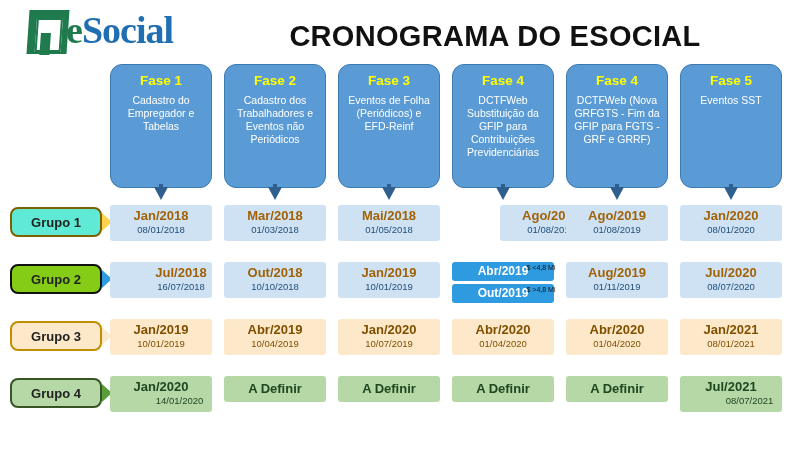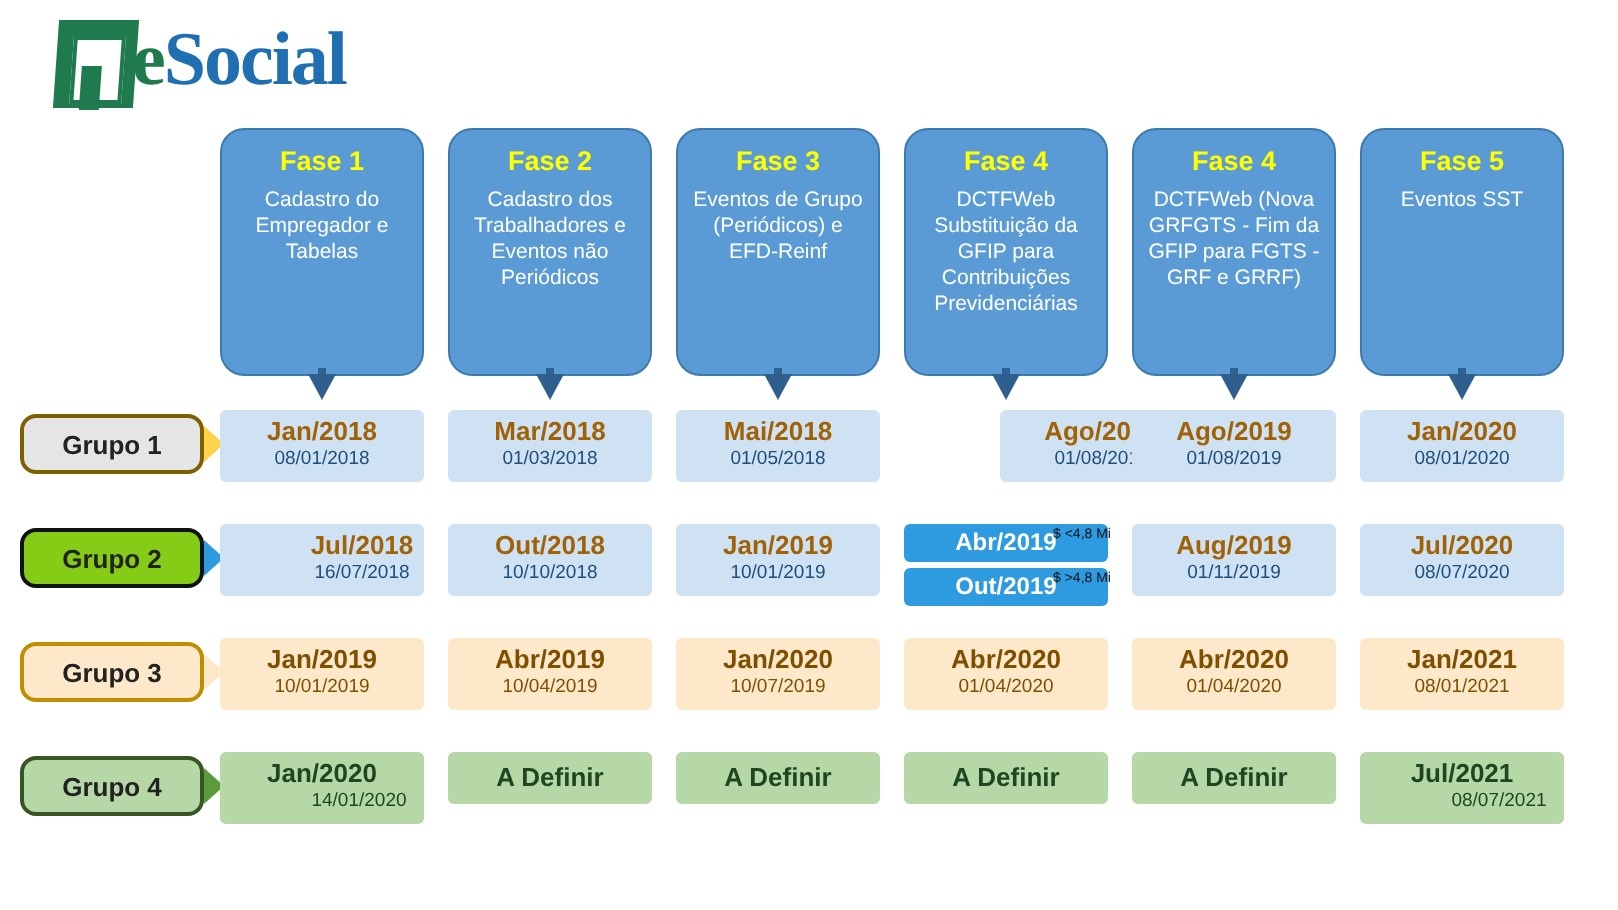--- a/index.html
+++ b/index.html
@@ -187,38 +187,39 @@
 
 <div id="header">
   <div id="logo">
     <div id="logo-mark">
       <div id="logo-mark-inner">
         <div id="logo-mark-bar"></div>
       </div>
     </div>
     <div id="logo-text"><span class="e">e</span><span>Social</span></div>
   </div>
+  <div id="title">CRONOGRAMA DO ESOCIAL</div>
 </div>
 
 <div id="phases-layer">
     <div class="phase" style="left: 110px;">
       <div class="ph-title">Fase 1</div>
       <div class="ph-desc">Cadastro do Empregador e Tabelas</div>
       <div class="ph-stem"></div>
       <div class="ph-arrow"></div>
     </div>
     <div class="phase" style="left: 224px;">
       <div class="ph-title">Fase 2</div>
       <div class="ph-desc">Cadastro dos Trabalhadores e Eventos não Periódicos</div>
       <div class="ph-stem"></div>
       <div class="ph-arrow"></div>
     </div>
     <div class="phase" style="left: 338px;">
       <div class="ph-title">Fase 3</div>
-      <div class="ph-desc">Eventos de Grupo (Periódicos) e EFD-Reinf</div>
+      <div class="ph-desc">Eventos de Folha (Periódicos) e EFD-Reinf</div>
       <div class="ph-stem"></div>
       <div class="ph-arrow"></div>
     </div>
     <div class="phase" style="left: 452px;">
       <div class="ph-title">Fase 4</div>
       <div class="ph-desc">DCTFWeb Substituição da GFIP para Contribuições Previdenciárias</div>
       <div class="ph-stem"></div>
       <div class="ph-arrow"></div>
     </div>
     <div class="phase" style="left: 566px;">
@@ -229,21 +230,21 @@
     </div>
     <div class="phase" style="left: 680px;">
       <div class="ph-title">Fase 5</div>
       <div class="ph-desc">Eventos SST</div>
       <div class="ph-stem"></div>
       <div class="ph-arrow"></div>
     </div>
   </div>
 
 <div id="rows-layer">
-    <div class="group" style="top: 207px; background: #e5e5e5; border: 2px solid rgb(127, 96, 0);">Grupo 1</div>
+    <div class="group" style="top: 207px; background: #5eead4; border: 2px solid rgb(127, 96, 0);">Grupo 1</div>
     <div class="group-arrow" style="top: 213px; border-left: 10px solid rgb(255, 210, 77);"></div>
     <div class="cell blue" style="left: 110px; top: 205px;">
       <div class="d1">Jan/2018</div>
       <div class="d2">08/01/2018</div>
     </div>
     <div class="cell blue" style="left: 224px; top: 205px;">
       <div class="d1">Mar/2018</div>
       <div class="d2">01/03/2018</div>
     </div>
     <div class="cell blue" style="left: 338px; top: 205px;">

